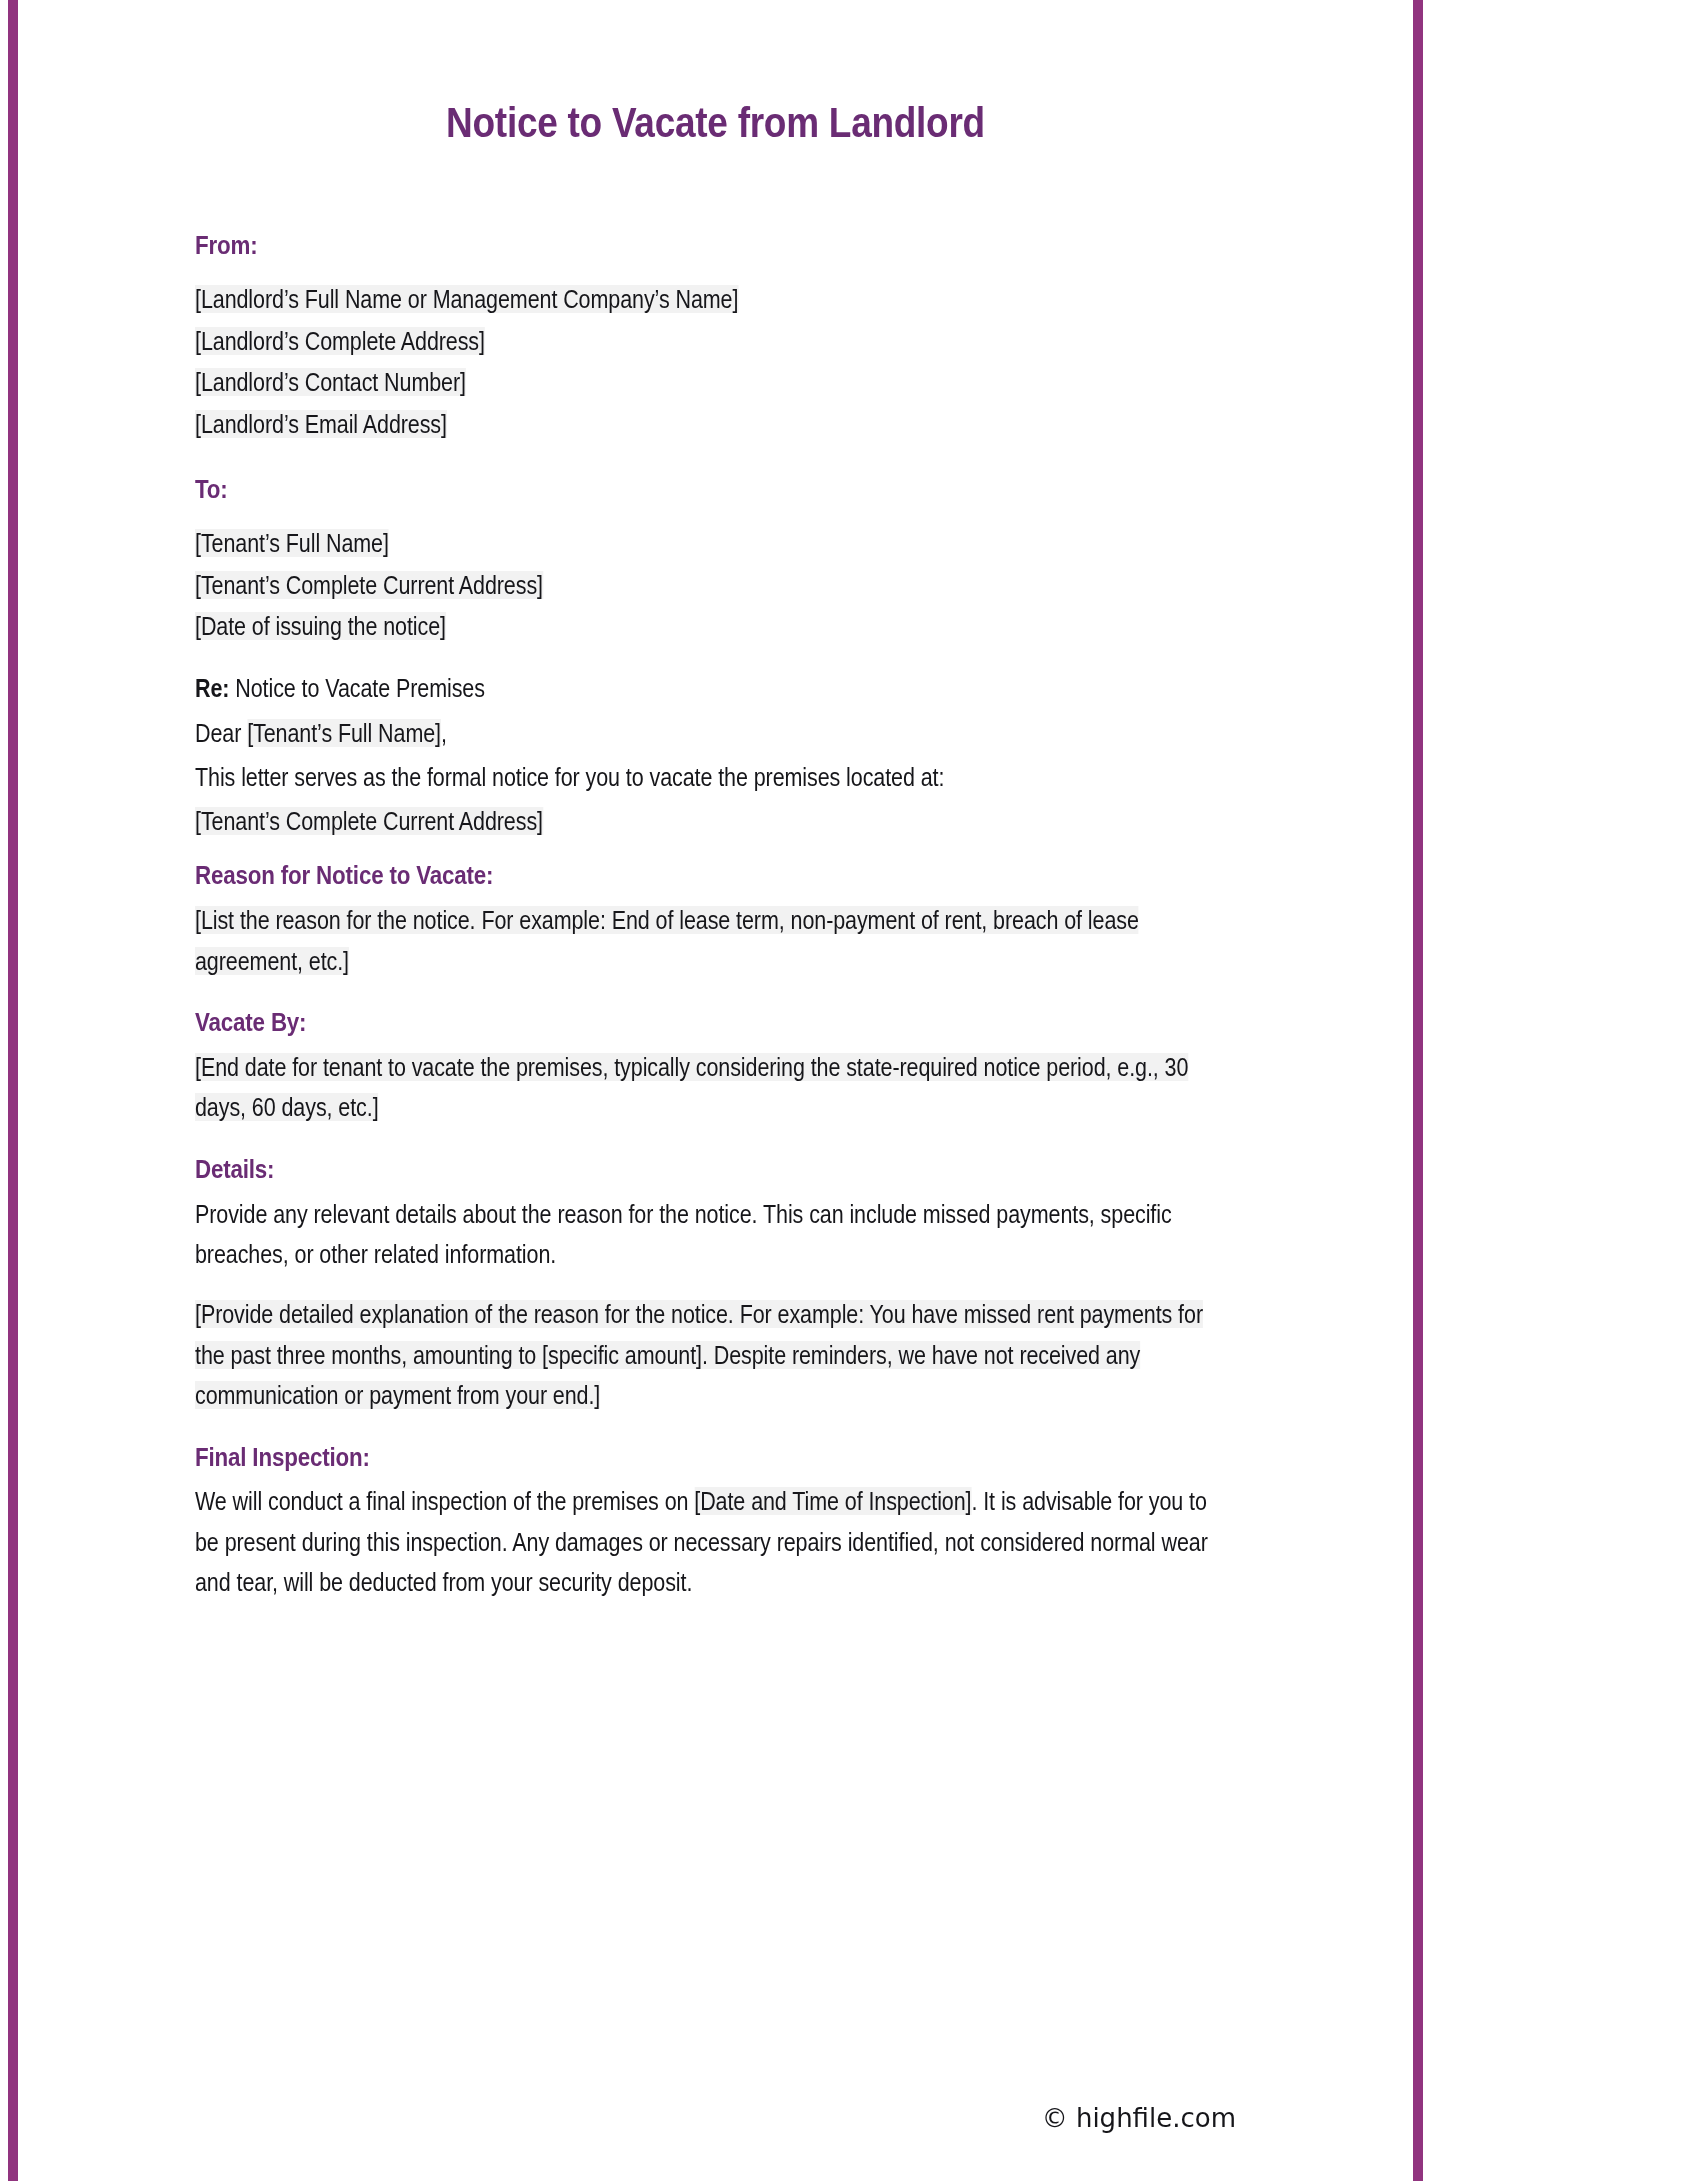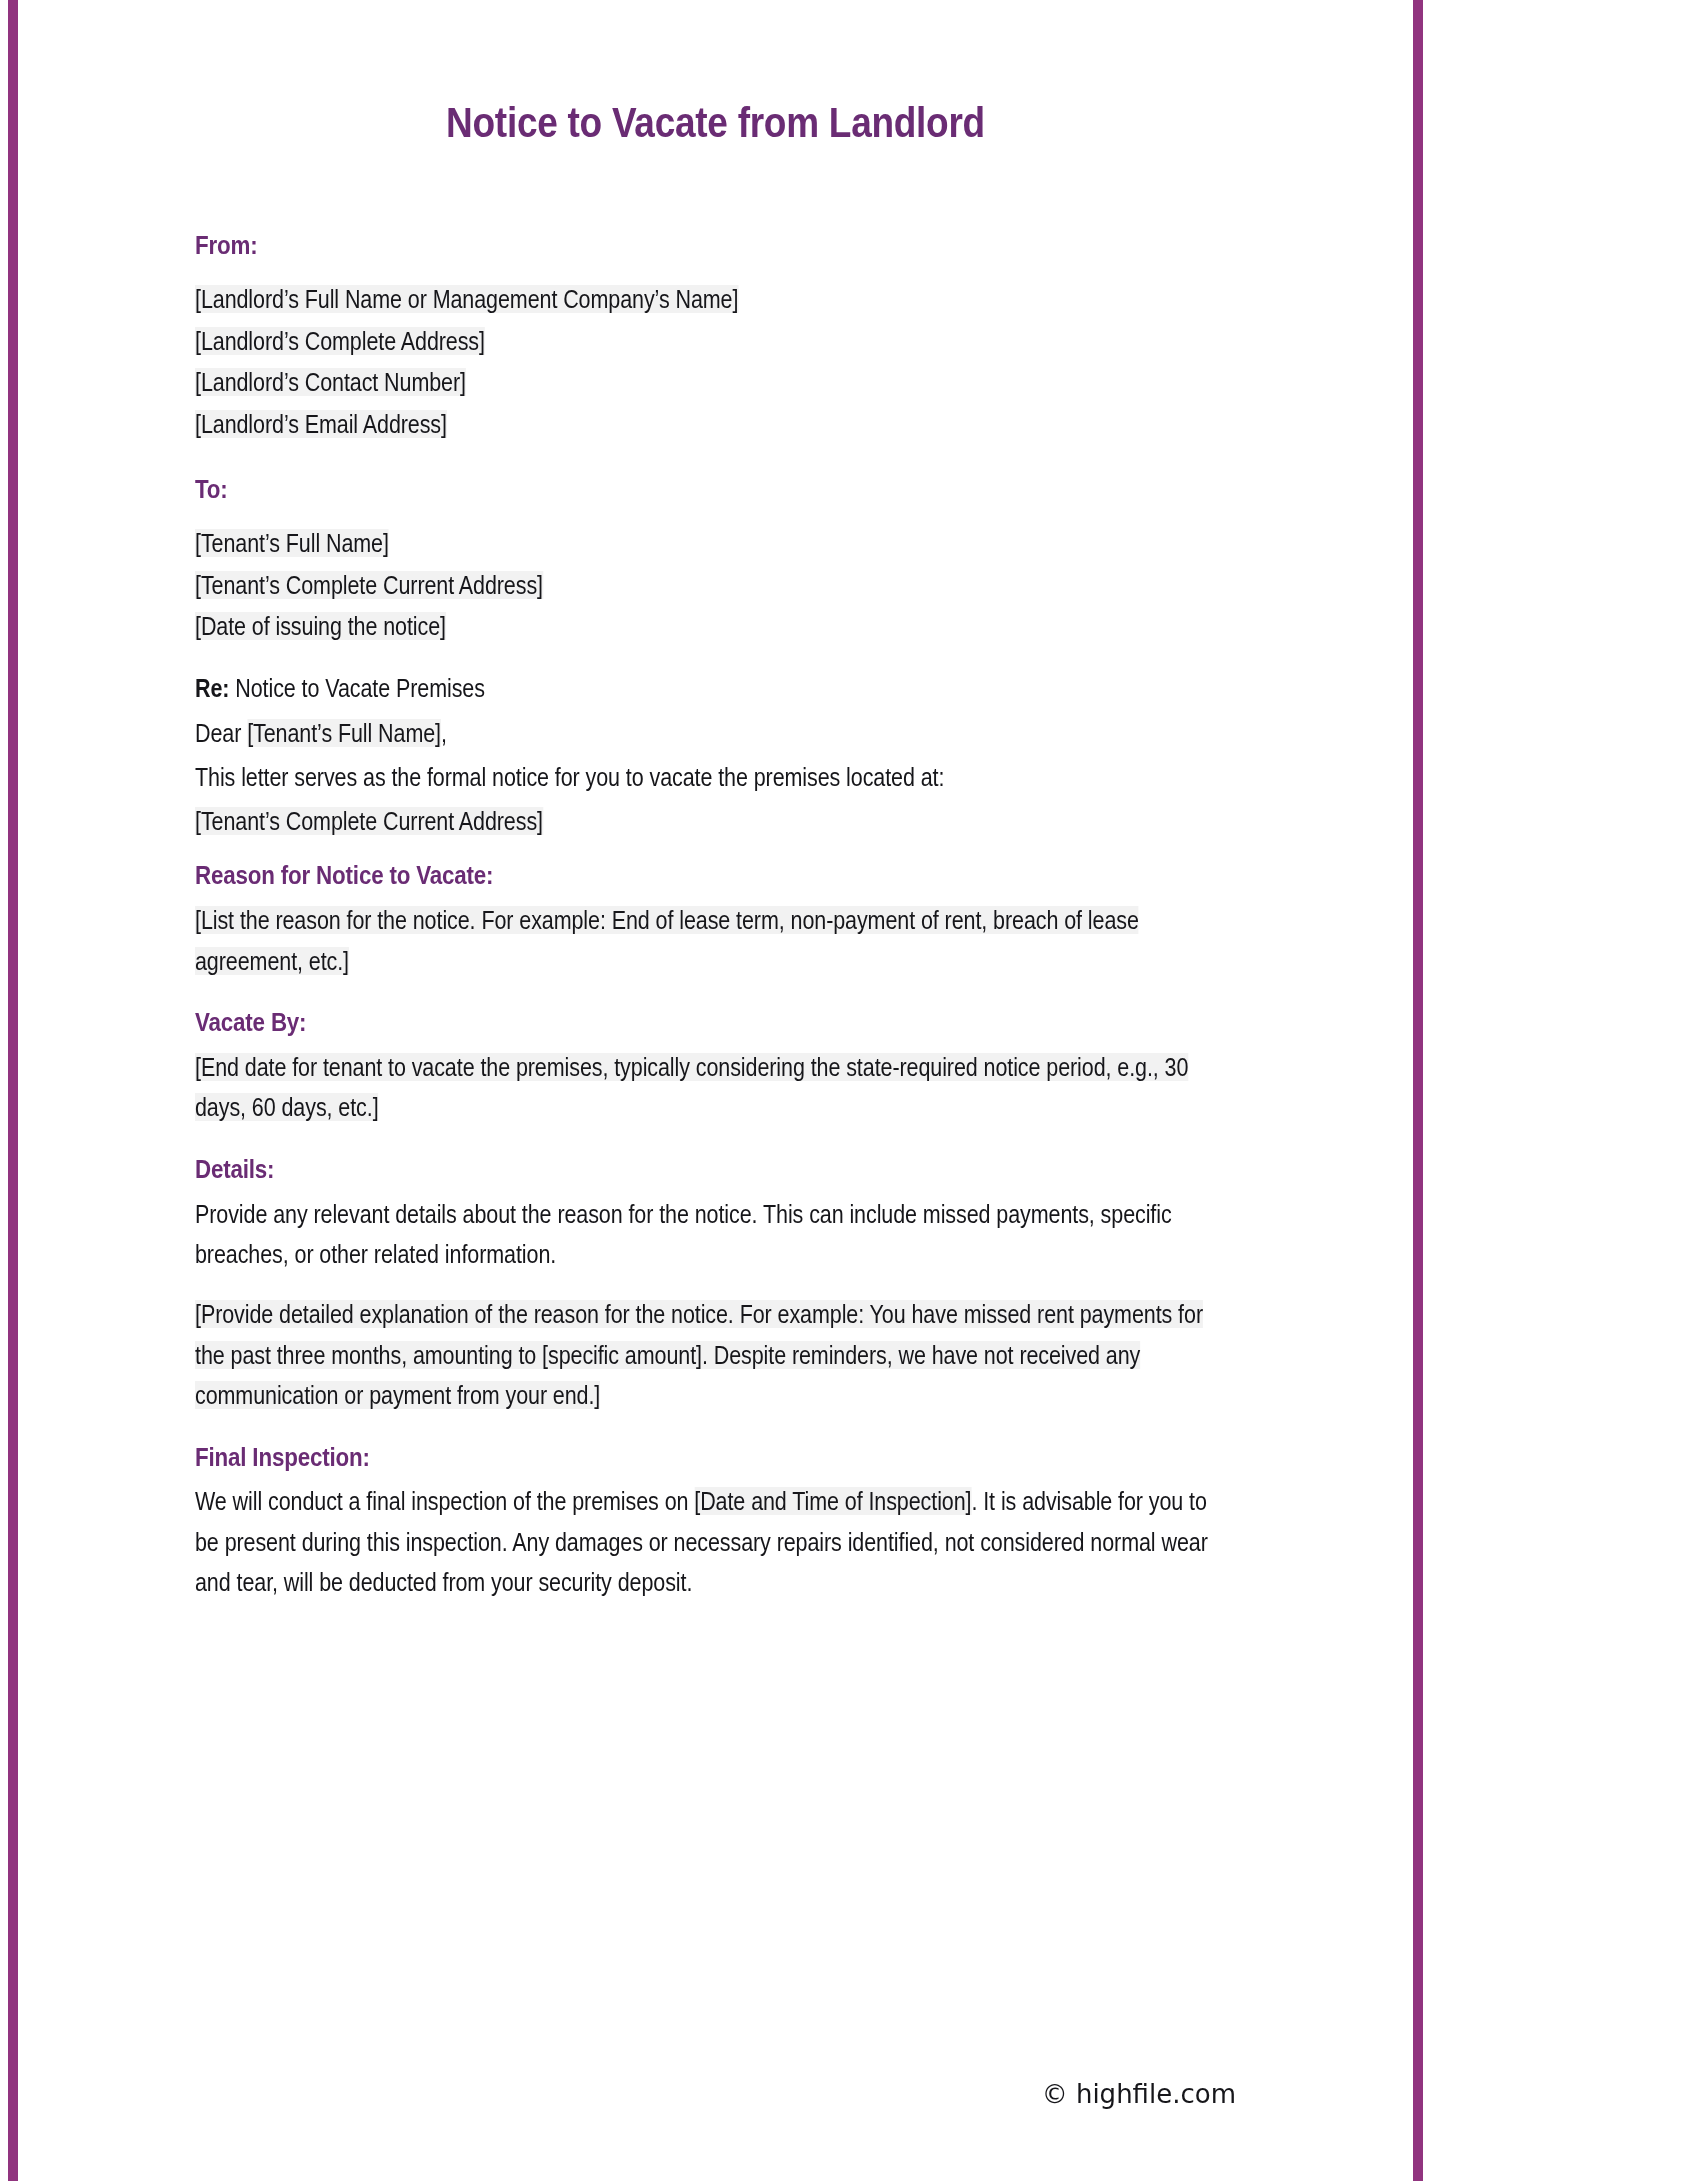--- a/index.html
+++ b/index.html
@@ -95,21 +95,21 @@
   .sp-after-label   { height: 26px; }
   .sp-line          { height: 16.7px; }
   .sp-block         { height: 37px; }
   .sp-para          { height: 19.3px; }
   .sp-head          { height: 26px; }
   .sp-head-tight    { height: 8.8px; }
 
   .footer {
     position: absolute;
     right: 195px;
-    bottom: 72px;
+    bottom: 48px;
     font-size: 26px;
     color: #16161a;
     font-family: "DejaVu Sans", sans-serif;
     white-space: nowrap;
   }
 </style>
 </head>
 <body>
 
 <div class="page">

